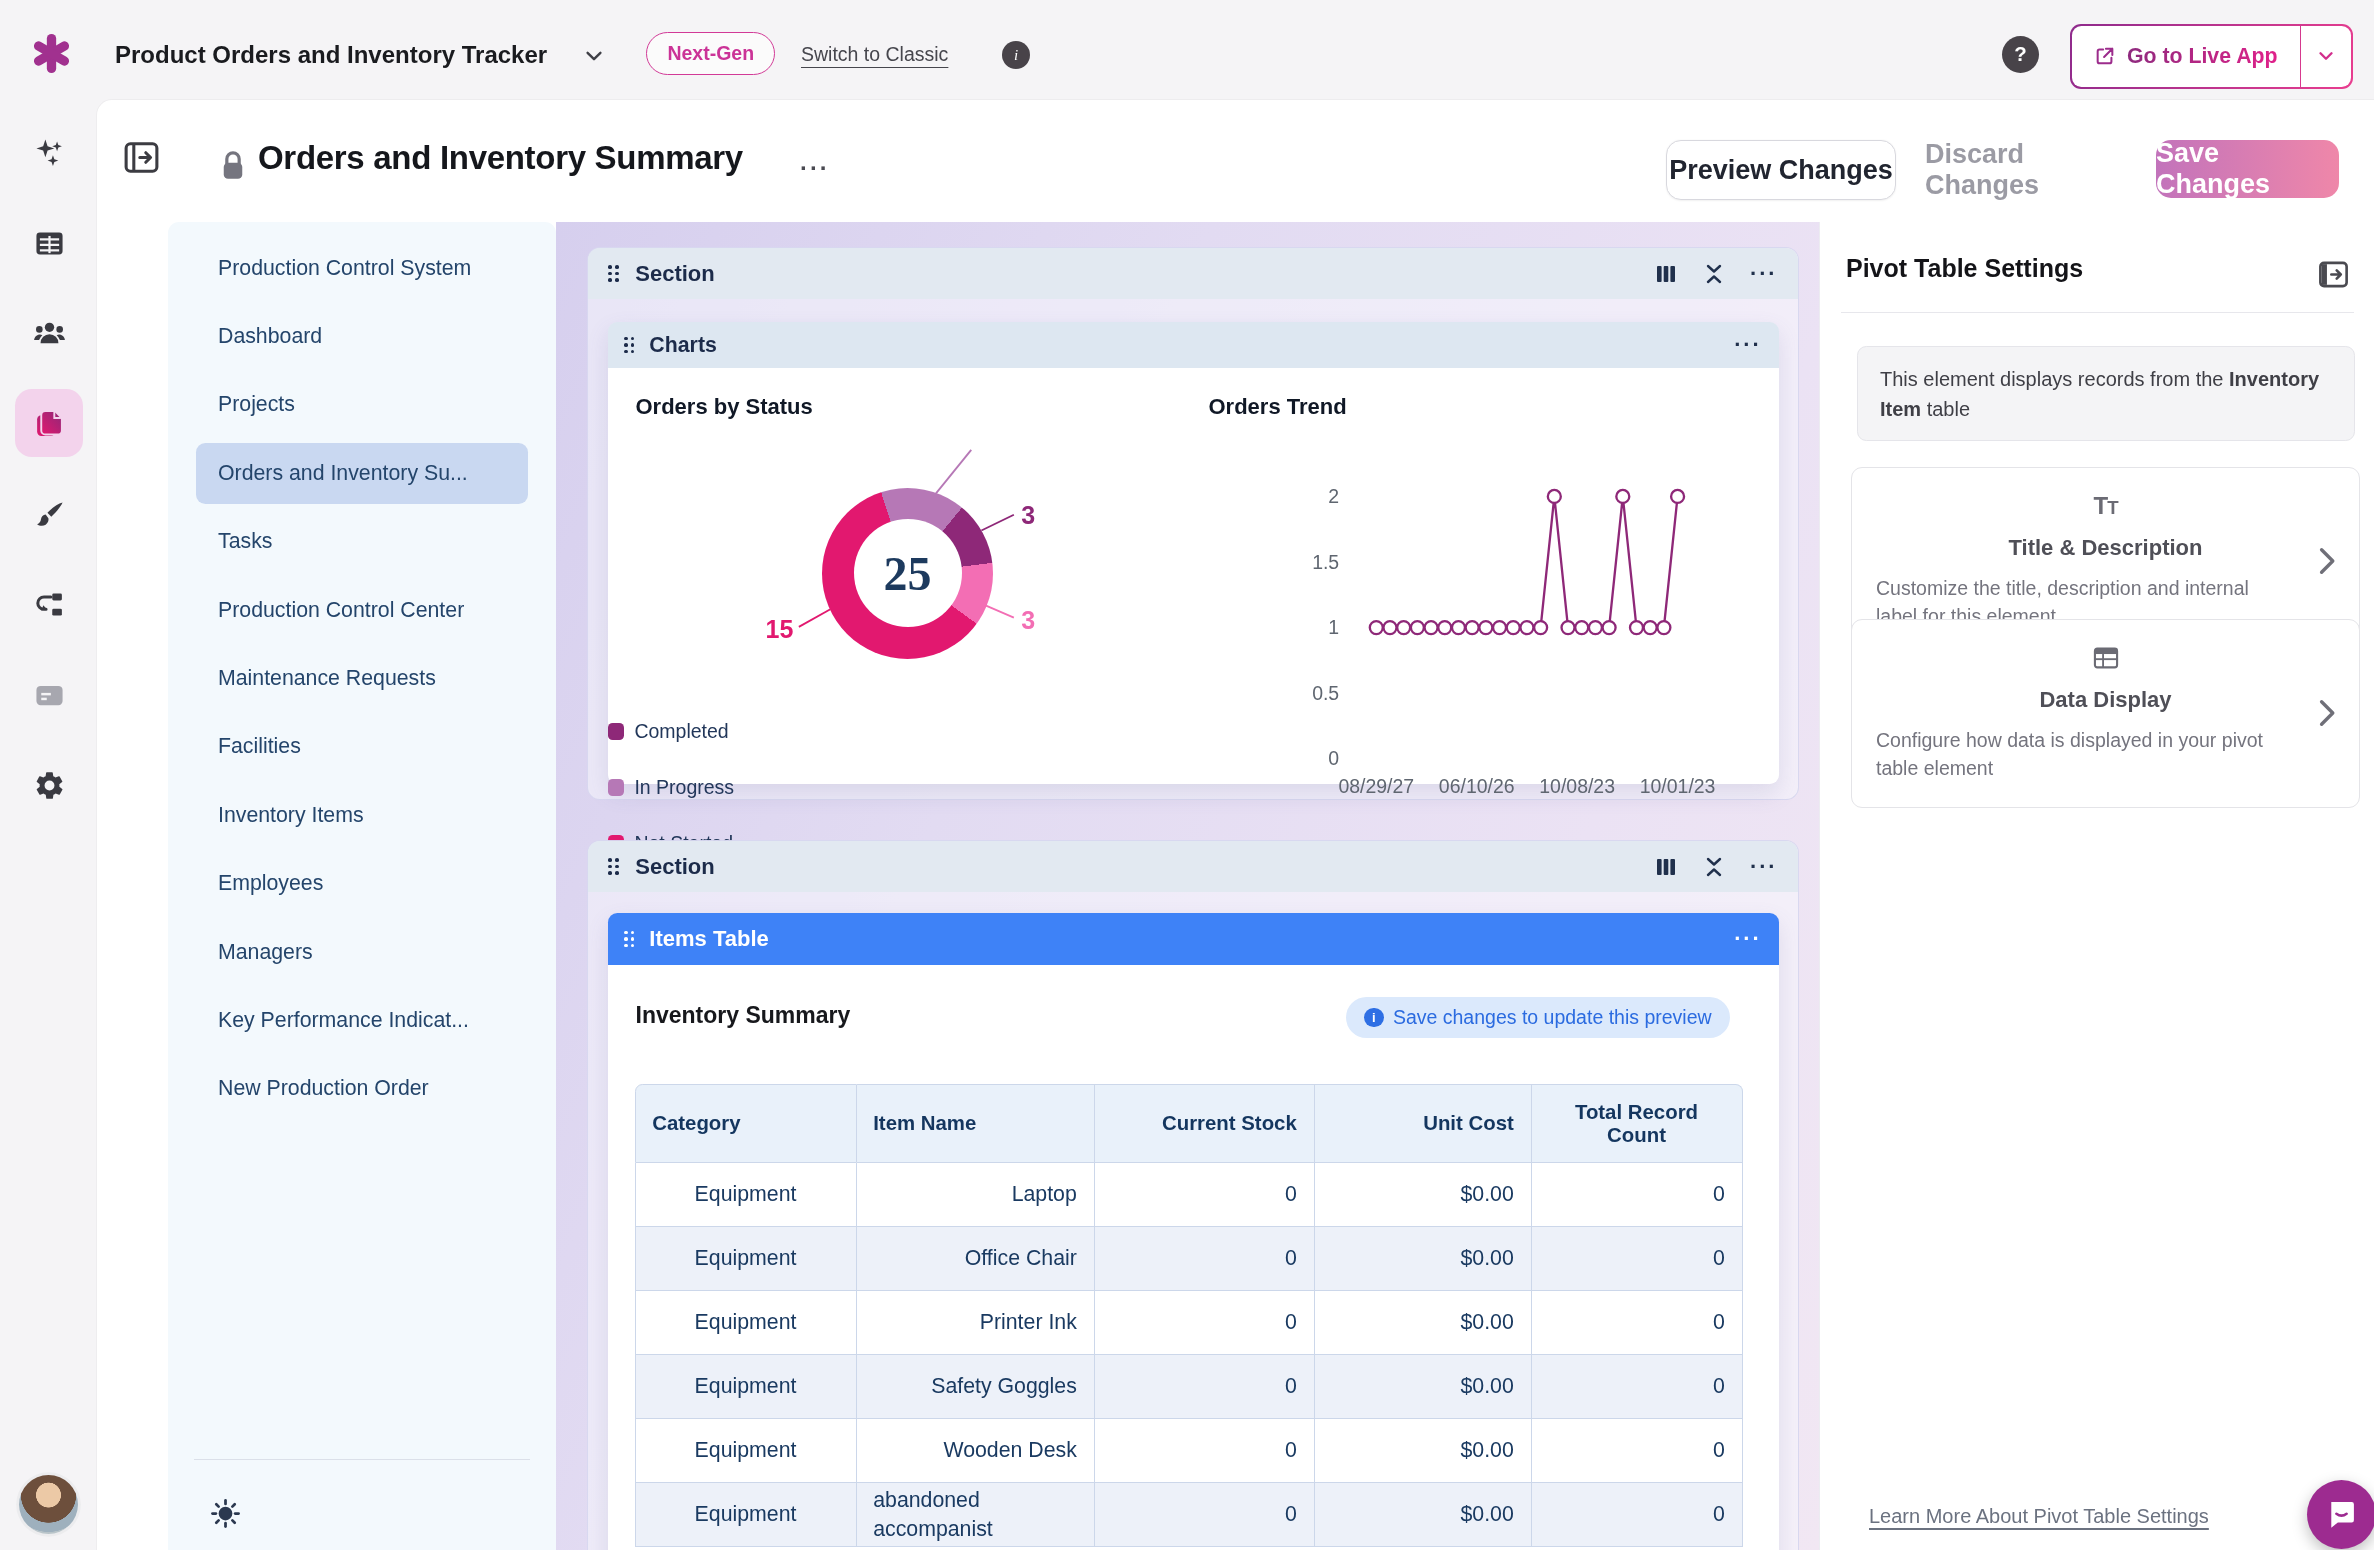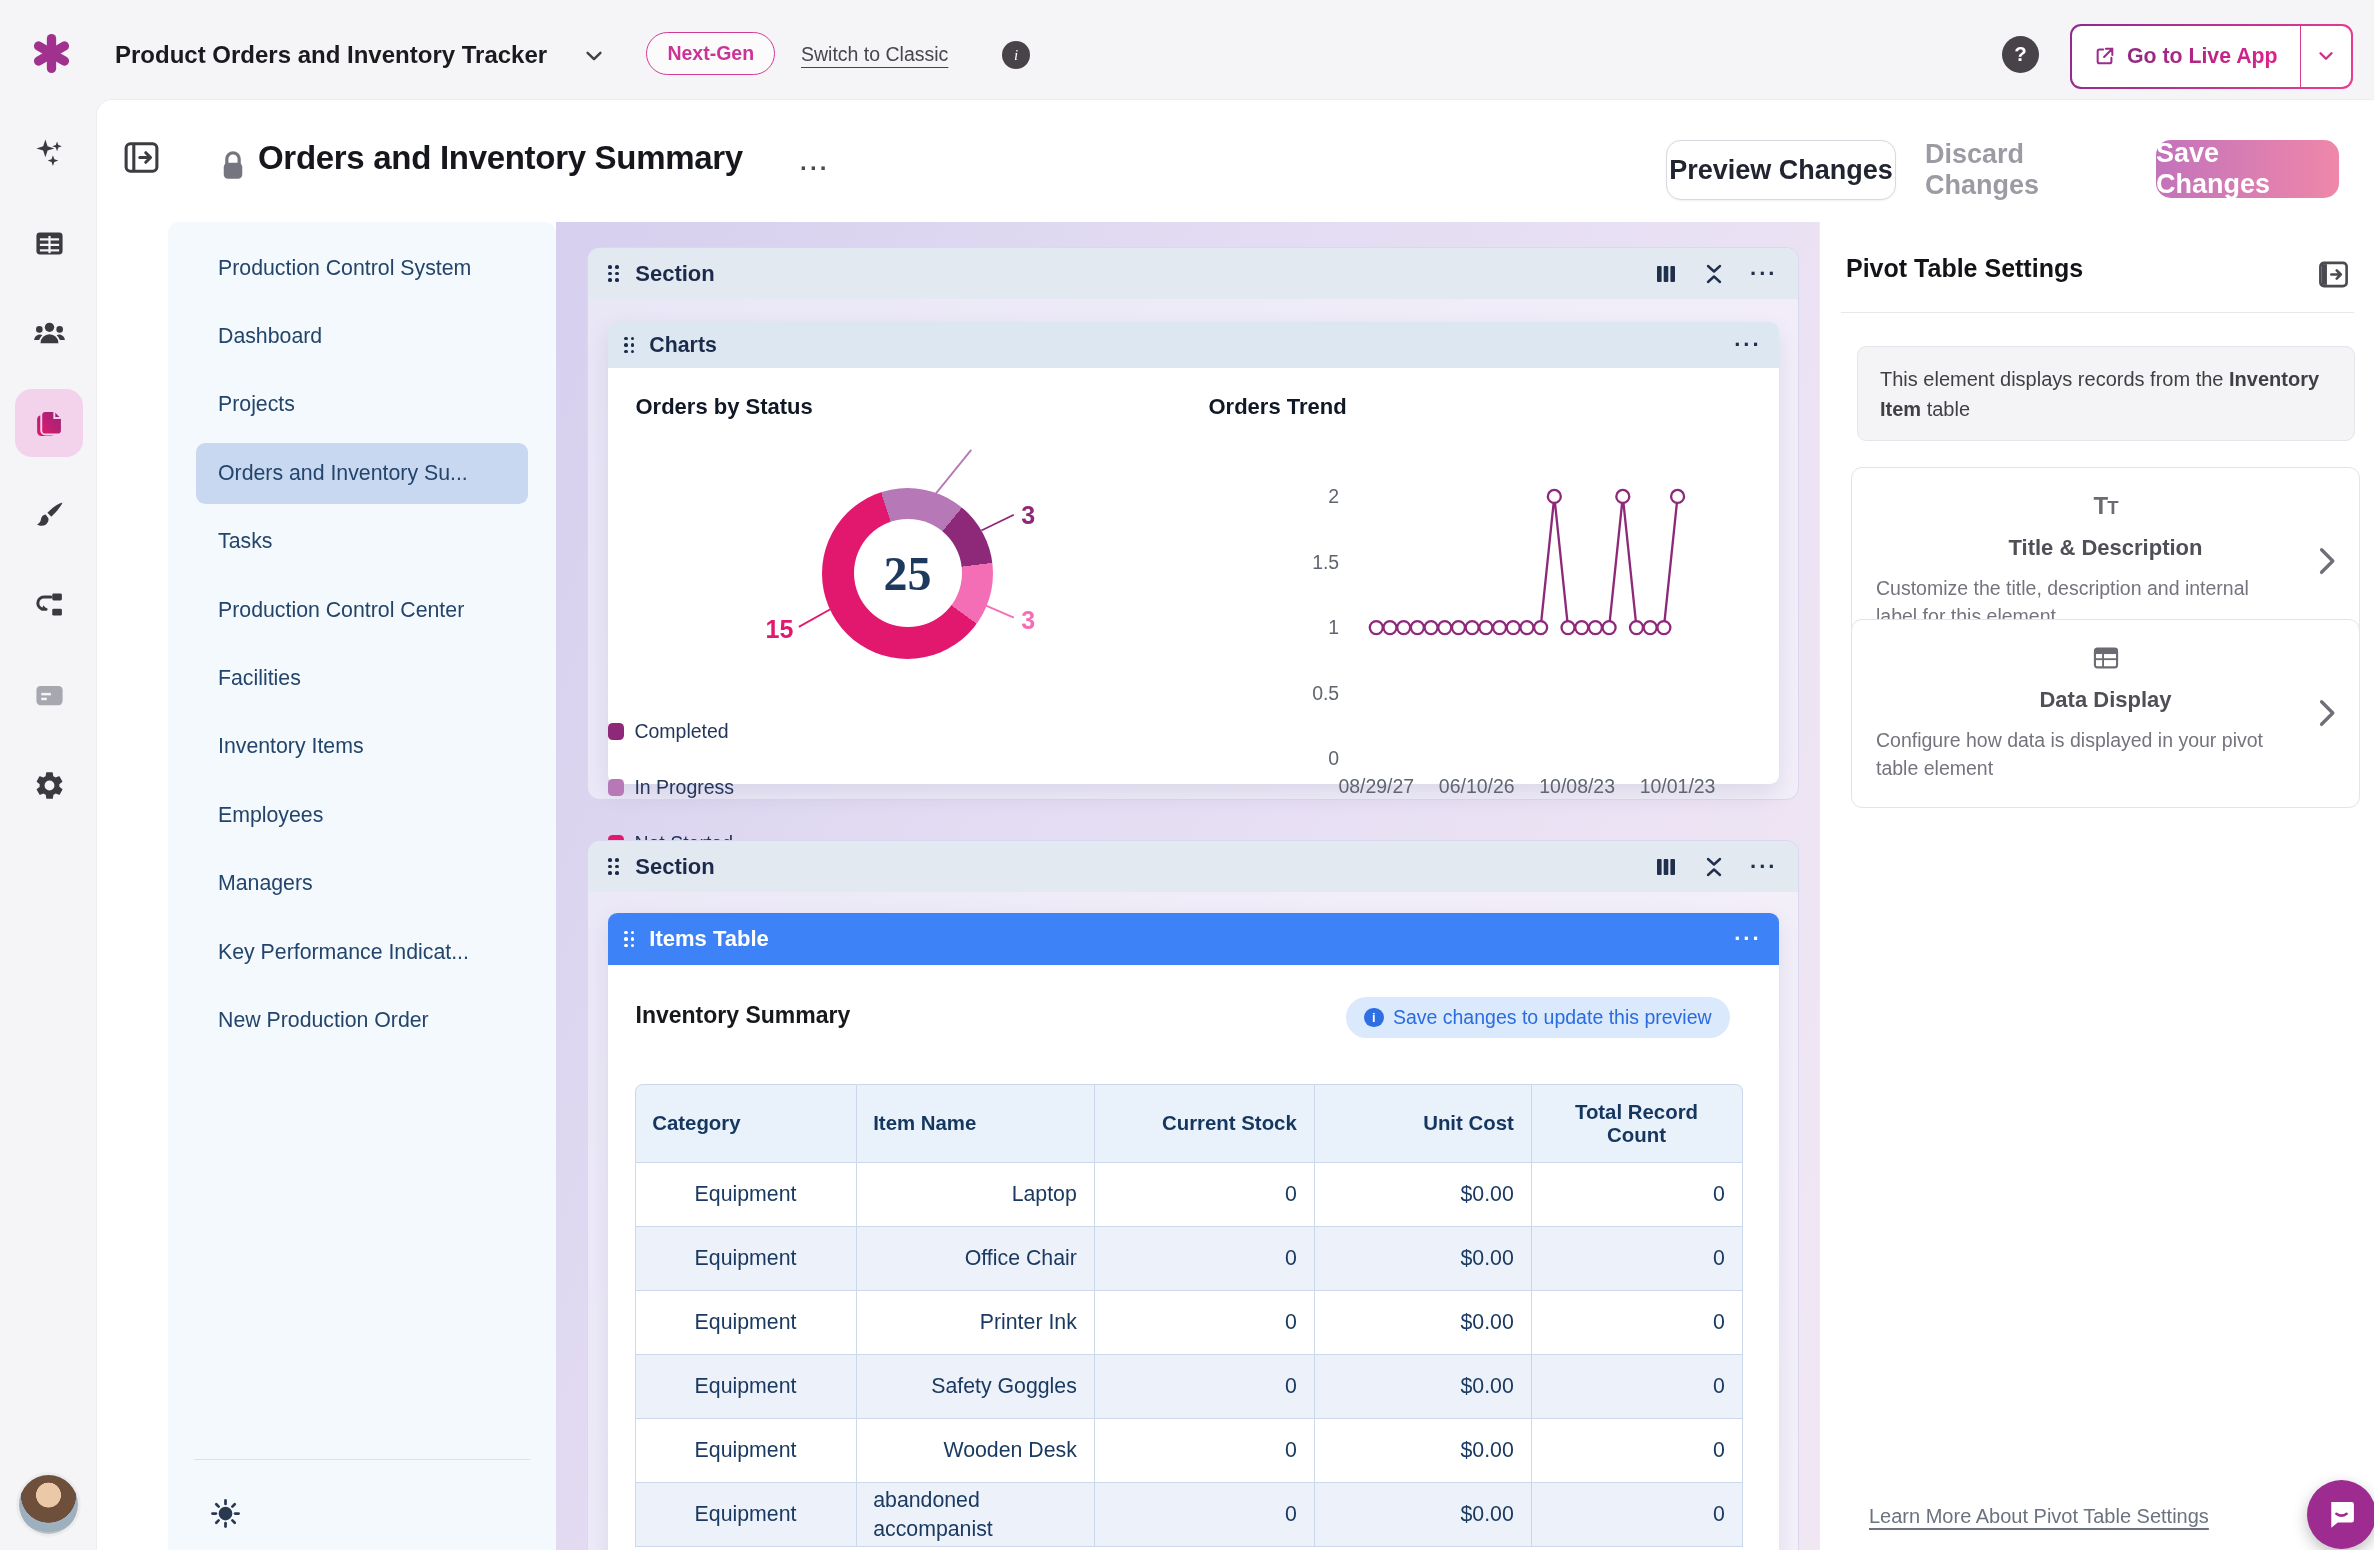--- a/index.html
+++ b/index.html
@@ -248,20 +248,21 @@
     <div class="abs btn btn-save" style="left:2059px;top:40px;width:183px;height:58px;">Save Changes</div>
 
     <div id="sidebar">
       <div id="sidebar-items">
           <div class="nav-item">Production Control System</div>
           <div class="nav-item">Dashboard</div>
           <div class="nav-item">Projects</div>
           <div class="nav-item active">Orders and Inventory Su...</div>
           <div class="nav-item">Tasks</div>
           <div class="nav-item">Production Control Center</div>
+          <div class="nav-item">Maintenance Requests</div>
           <div class="nav-item">Facilities</div>
           <div class="nav-item">Inventory Items</div>
           <div class="nav-item">Employees</div>
           <div class="nav-item">Managers</div>
           <div class="nav-item">Key Performance Indicat...</div>
           <div class="nav-item">New Production Order</div>
         </div>
       <div class="side-divider"></div>
       <div class="sun-btn">
         <svg viewBox="0 0 24 24" fill="none" stroke="currentColor" stroke-width="2" stroke-linecap="round">

